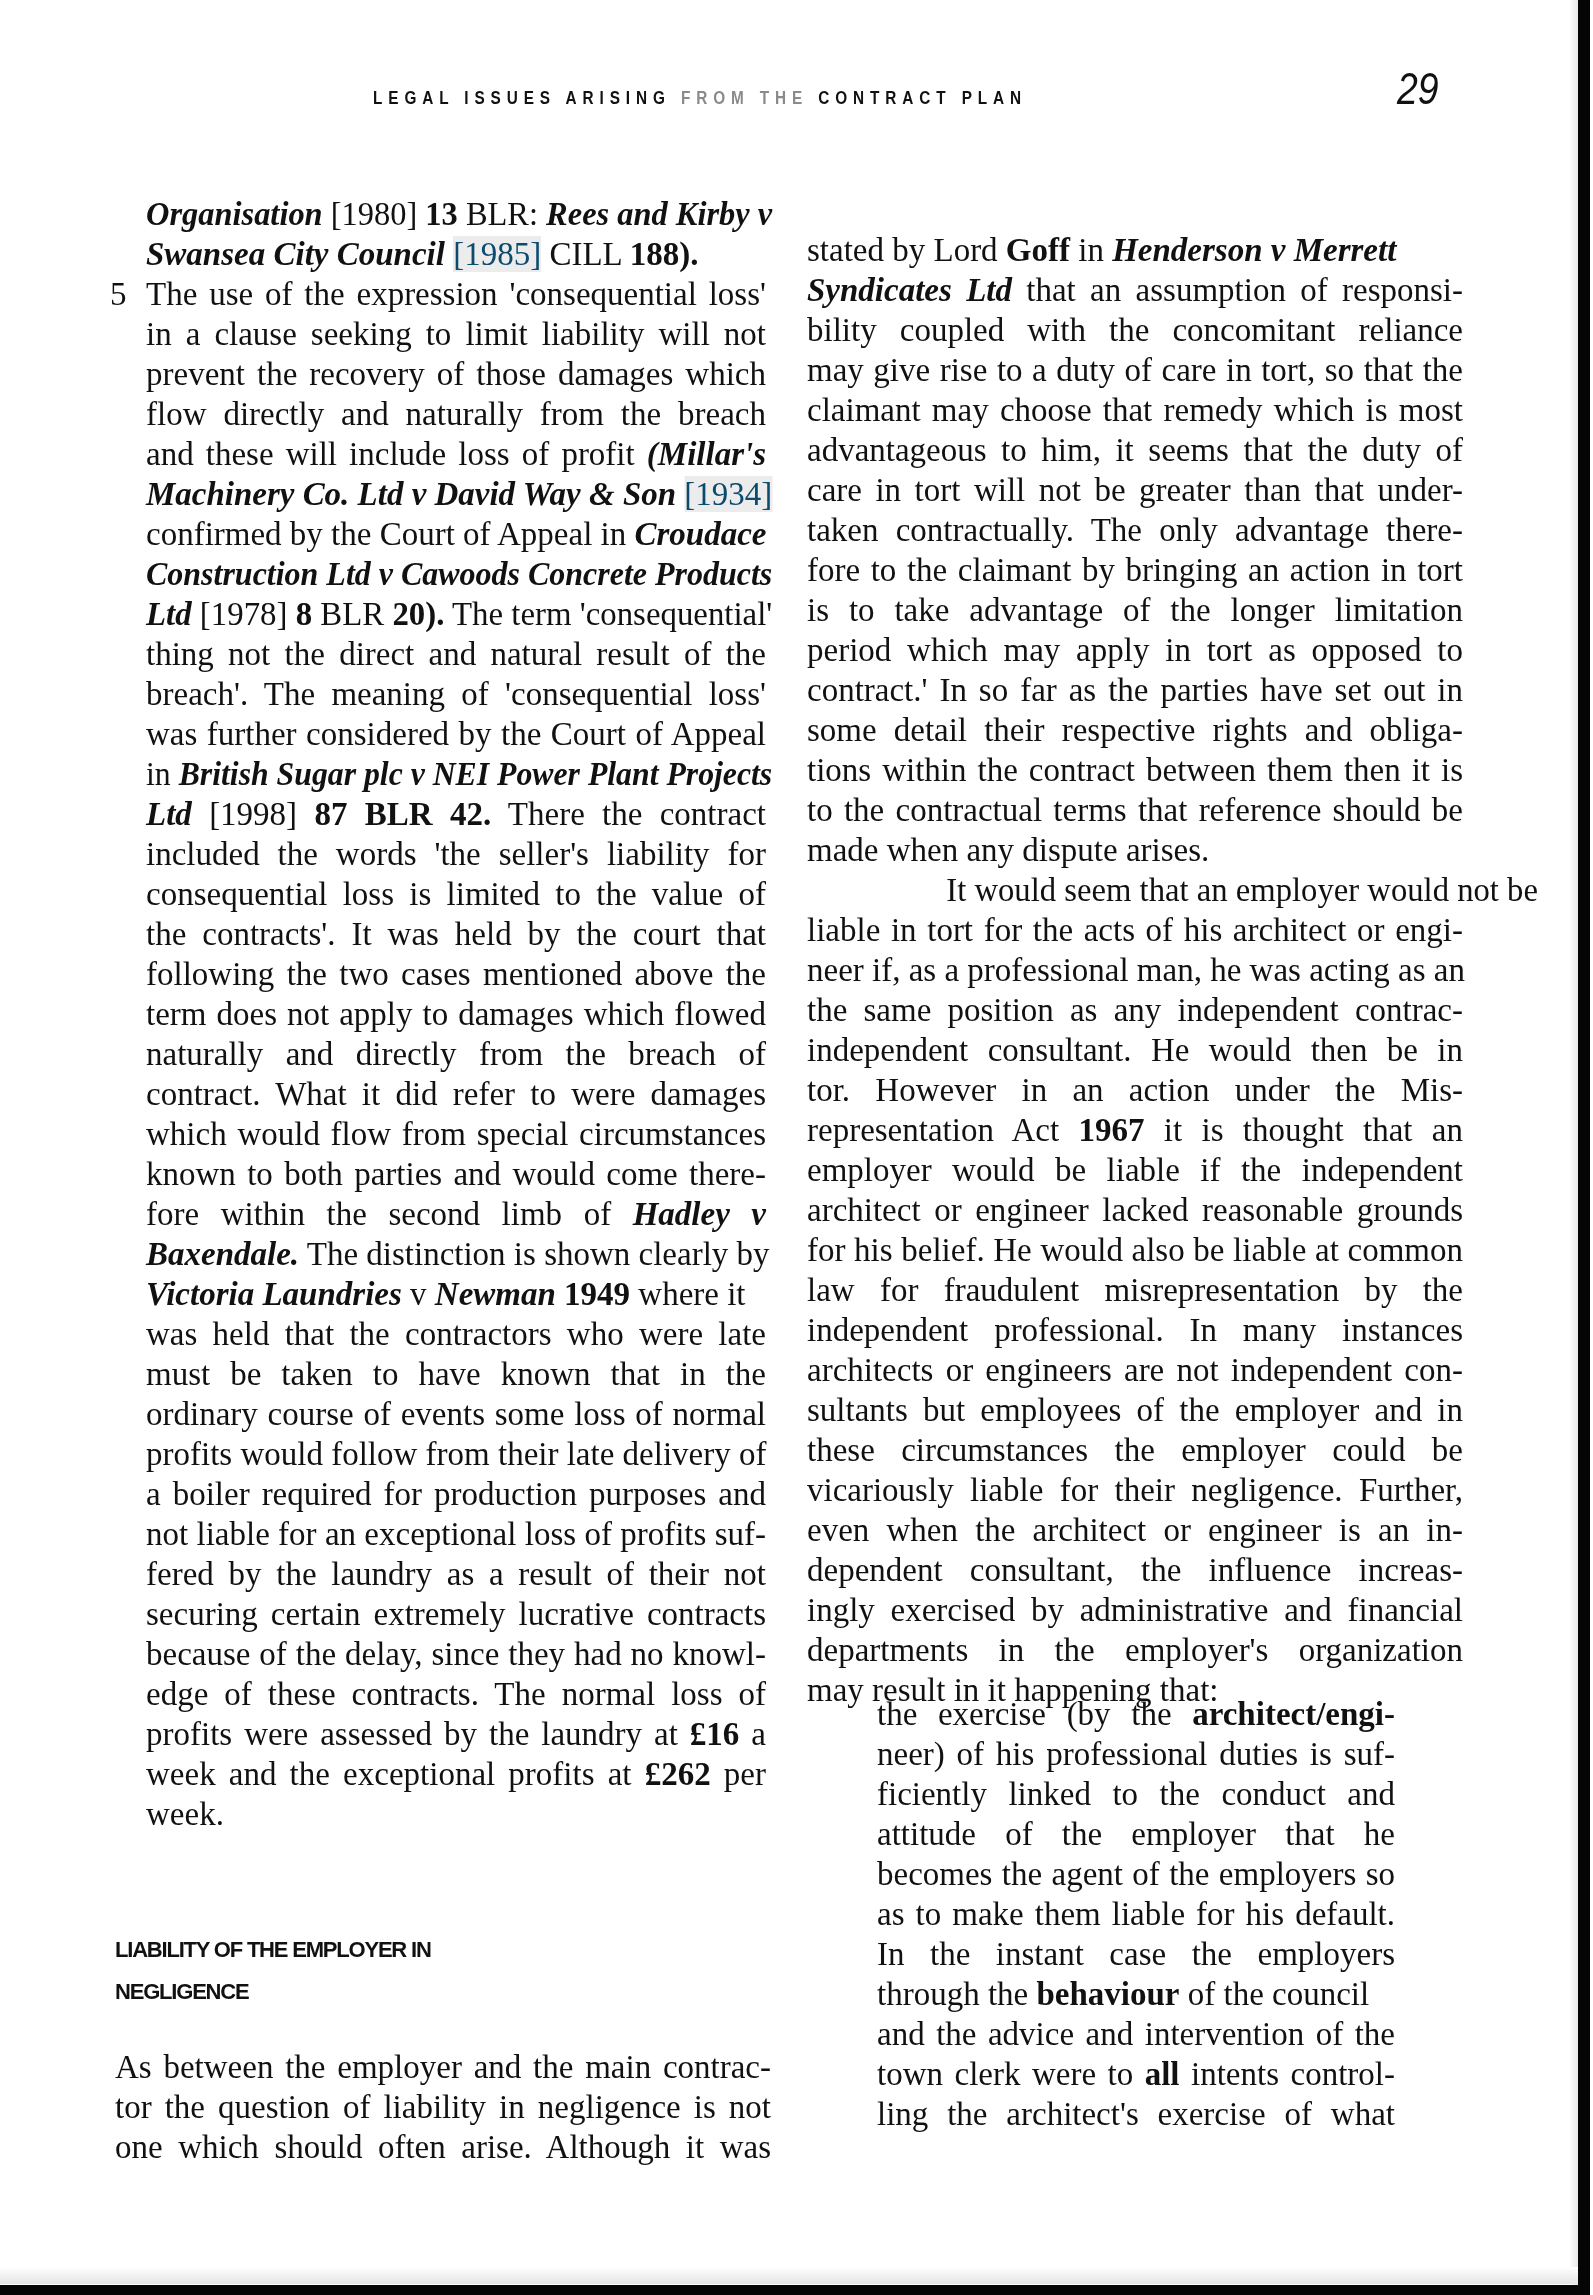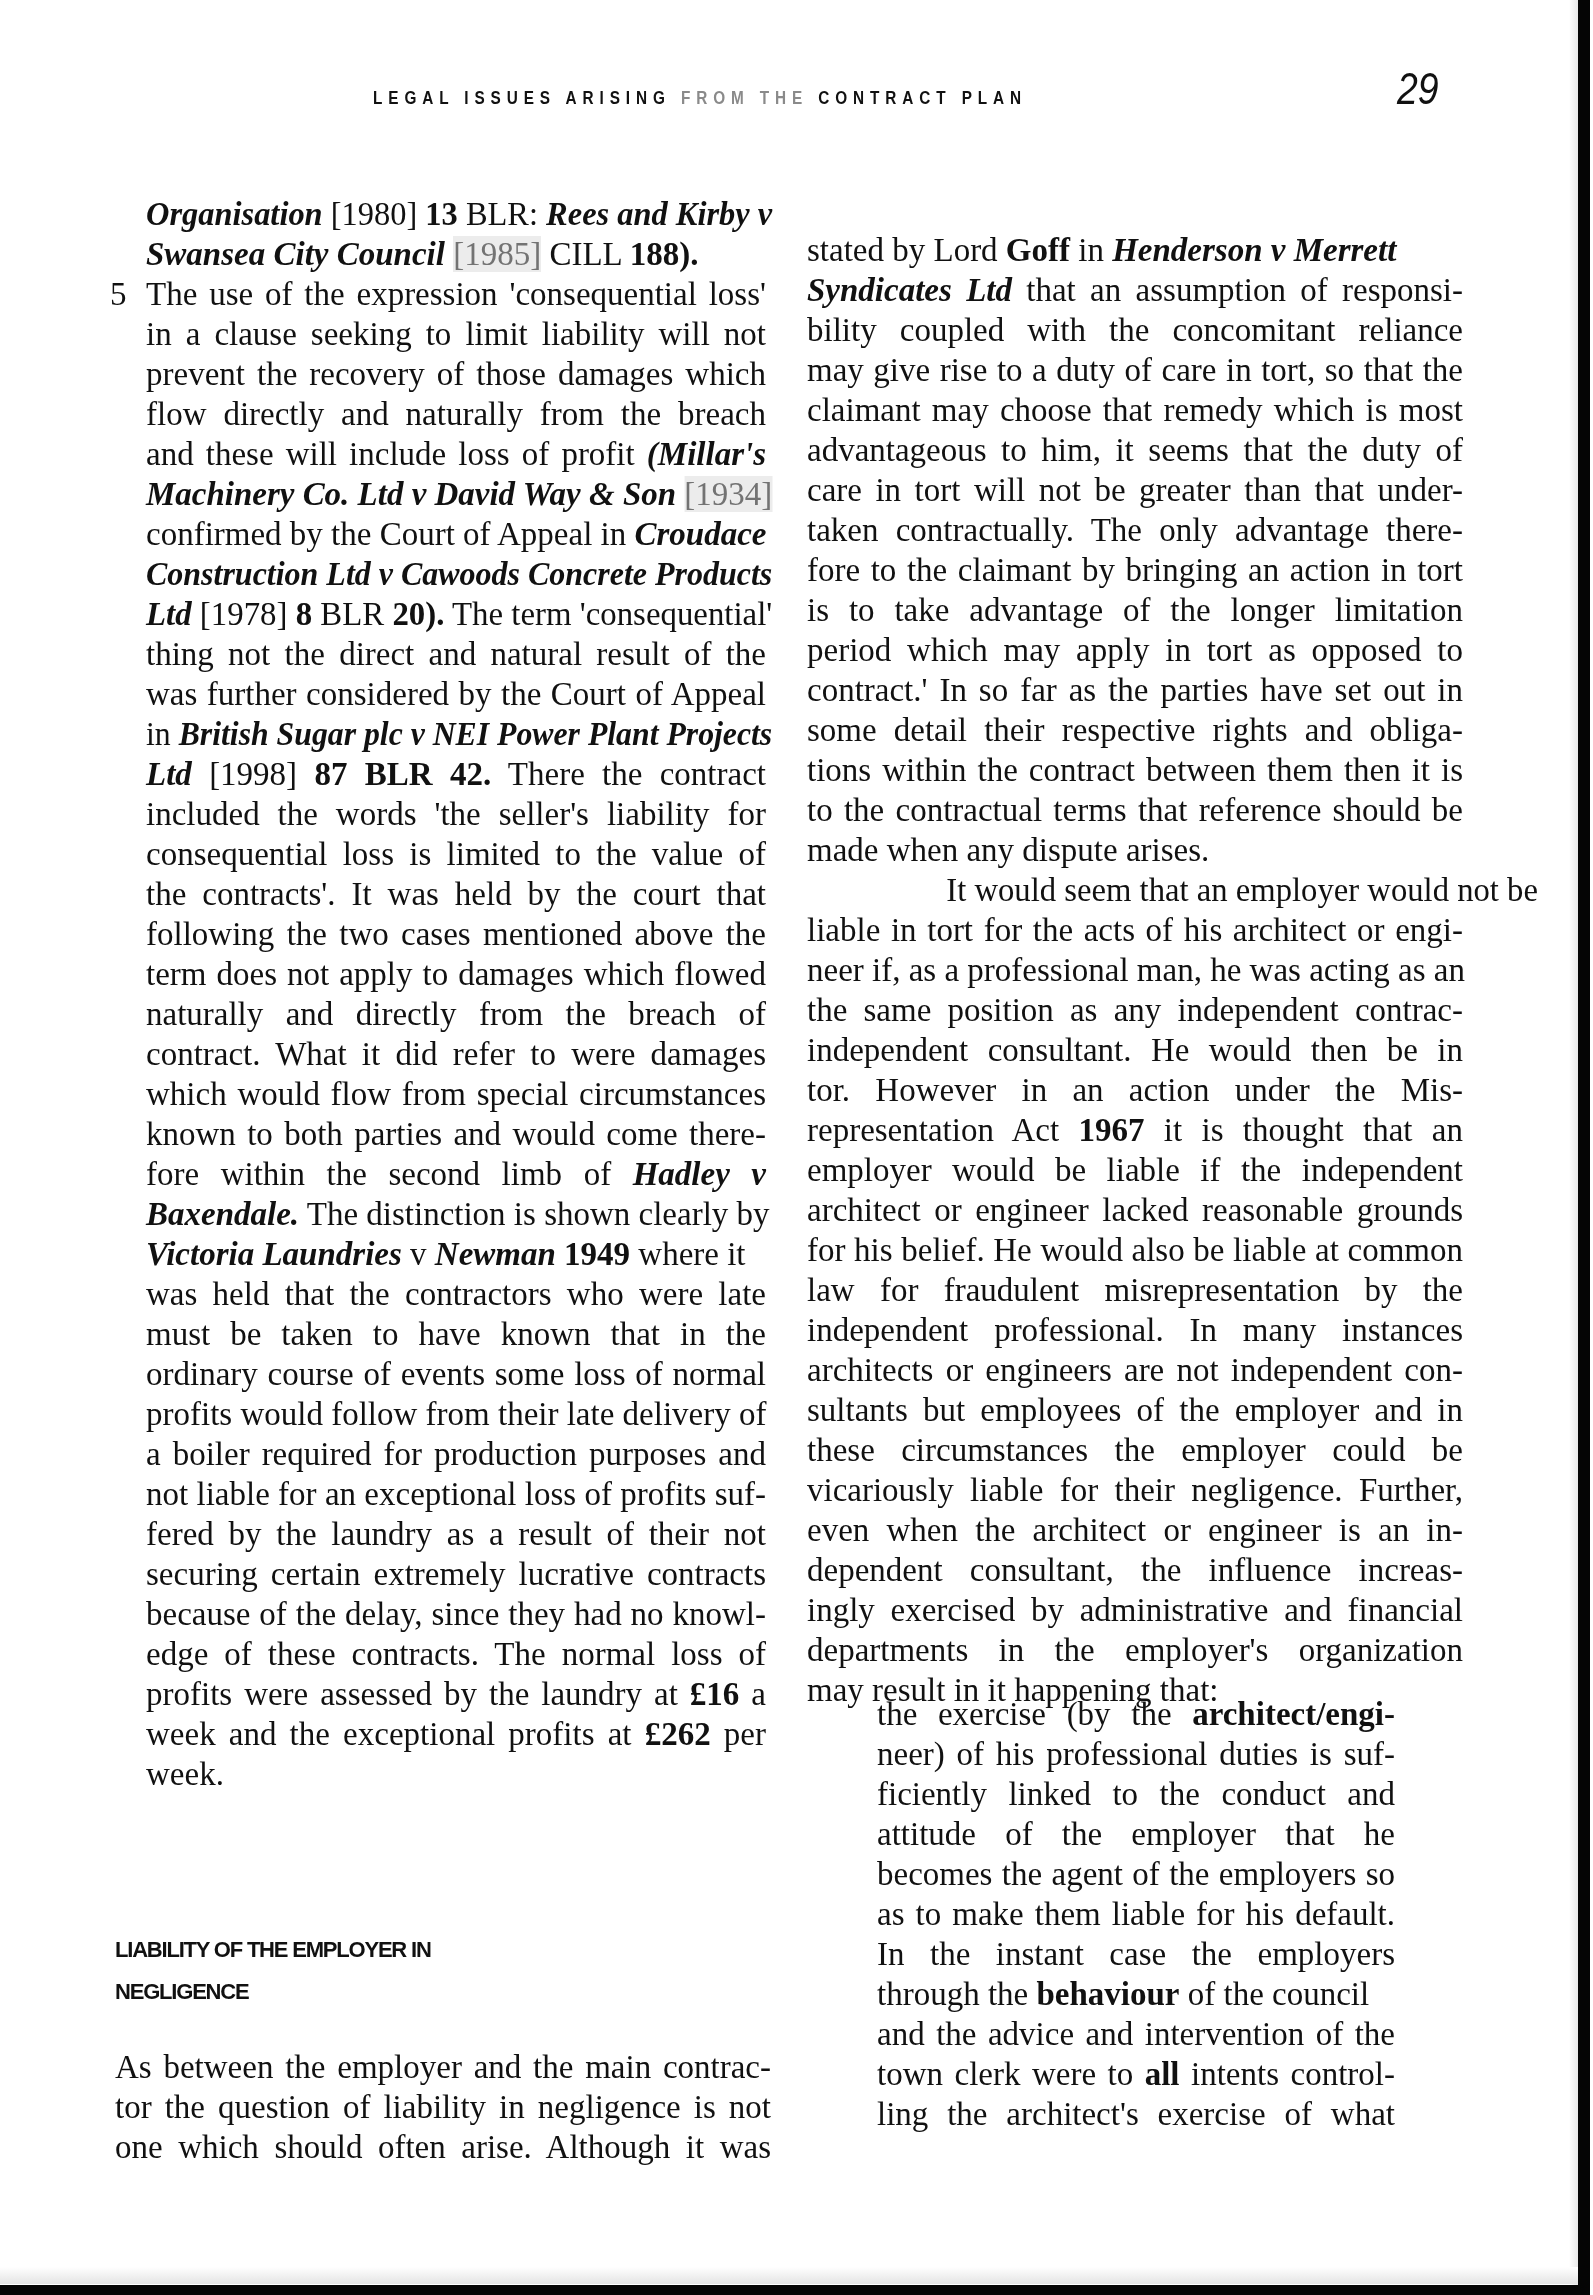--- a/index.html
+++ b/index.html
@@ -20,21 +20,21 @@
   .page-number { position: absolute; left: 1397px; top: 64px; font-family: "Liberation Sans", "DejaVu Sans", sans-serif;
          font-size: 44px; font-style: italic; transform: scaleX(0.85); transform-origin: left top; color: #111; }
 
   .col { position: absolute; }
   .line { position: relative; height: 40px; line-height: 40px; font-size: 33px; white-space: nowrap;
           text-align: justify; text-align-last: justify; }
   .line.last { text-align-last: left; }
   .line > .inner { display: inline-block; width: 100%; transform-origin: left center; }
   .it { font-style: italic; font-weight: bold; }
   .b { font-weight: bold; }
-  .gray { color: #737373; background: #ececec; }
+  .gray { color: #0c4a6e; background: #ececec; }
   .num { position: absolute; left: -36px; top: 0; }
 
   .left-col { left: 146px; top: 194px; width: 620px; }
   .right-col { left: 807px; top: 194px; width: 656px; }
   .quote-col { left: 877px; top: 1694px; width: 518px; }
 
   .heading { position: absolute; left: 115px; top: 1929px; width: 591px;
      font-family: "Liberation Sans", "DejaVu Sans", sans-serif; font-weight: bold; font-size: 22px;
      line-height: 42px; letter-spacing: -1.2px; }
   .after-heading { left: 115px; top: 2022px; width: 656px; margin-top: 25px; }
@@ -60,20 +60,21 @@
       <div class="line"><span class="inner"><span>The use of the expression 'consequential loss'</span></span><span class="num">5</span></div>
       <div class="line"><span class="inner"><span>in a clause seeking to limit liability will not</span></span></div>
       <div class="line"><span class="inner"><span>prevent the recovery of those damages which</span></span></div>
       <div class="line"><span class="inner"><span>flow directly and naturally from the breach</span></span></div>
       <div class="line"><span class="inner"><span>and these will include loss of profit </span><span class="it">(Millar's</span></span></div>
       <div class="line" style="text-align-last: left;"><span class="inner" style="transform: scaleX(0.999236); width: 620px;"><span class="it">Machinery Co. Ltd  v David Way &amp; Son</span><span> </span><span class="gray">[1934]</span></span></div>
       <div class="line"><span class="inner"><span>confirmed by the Court of Appeal in </span><span class="it">Croudace</span></span></div>
       <div class="line" style="text-align-last: left;"><span class="inner" style="transform: scaleX(0.968887); width: 640px;"><span class="it">Construction Ltd v Cawoods Concrete Products</span></span></div>
       <div class="line" style="text-align-last: left;"><span class="inner" style="transform: scaleX(0.99555); width: 623px;"><span class="it">Ltd</span><span> [1978] </span><span class="b">8</span><span> BLR </span><span class="b">20).</span><span> The term 'consequential'</span></span></div>
       <div class="line"><span class="inner"><span>thing not the direct and natural result of the</span></span></div>
+      <div class="line"><span class="inner"><span>breach'. The meaning of 'consequential loss'</span></span></div>
       <div class="line"><span class="inner"><span>was further considered by the Court of Appeal</span></span></div>
       <div class="line" style="text-align-last: left;"><span class="inner" style="transform: scaleX(0.96207); width: 644px;"><span>in </span><span class="it">British Sugar plc v NEI Power Plant Projects</span></span></div>
       <div class="line"><span class="inner"><span class="it">Ltd</span><span> [1998] </span><span class="b">87 BLR 42.</span><span> There the contract</span></span></div>
       <div class="line"><span class="inner"><span>included the words 'the seller's liability for</span></span></div>
       <div class="line"><span class="inner"><span>consequential loss is limited to the value of</span></span></div>
       <div class="line"><span class="inner"><span>the contracts'. It was held by the court that</span></span></div>
       <div class="line"><span class="inner"><span>following the two cases mentioned above the</span></span></div>
       <div class="line"><span class="inner"><span>term does not apply to damages which flowed</span></span></div>
       <div class="line"><span class="inner"><span>naturally and directly from the breach of</span></span></div>
       <div class="line"><span class="inner"><span>contract. What it did refer to were damages</span></span></div>

